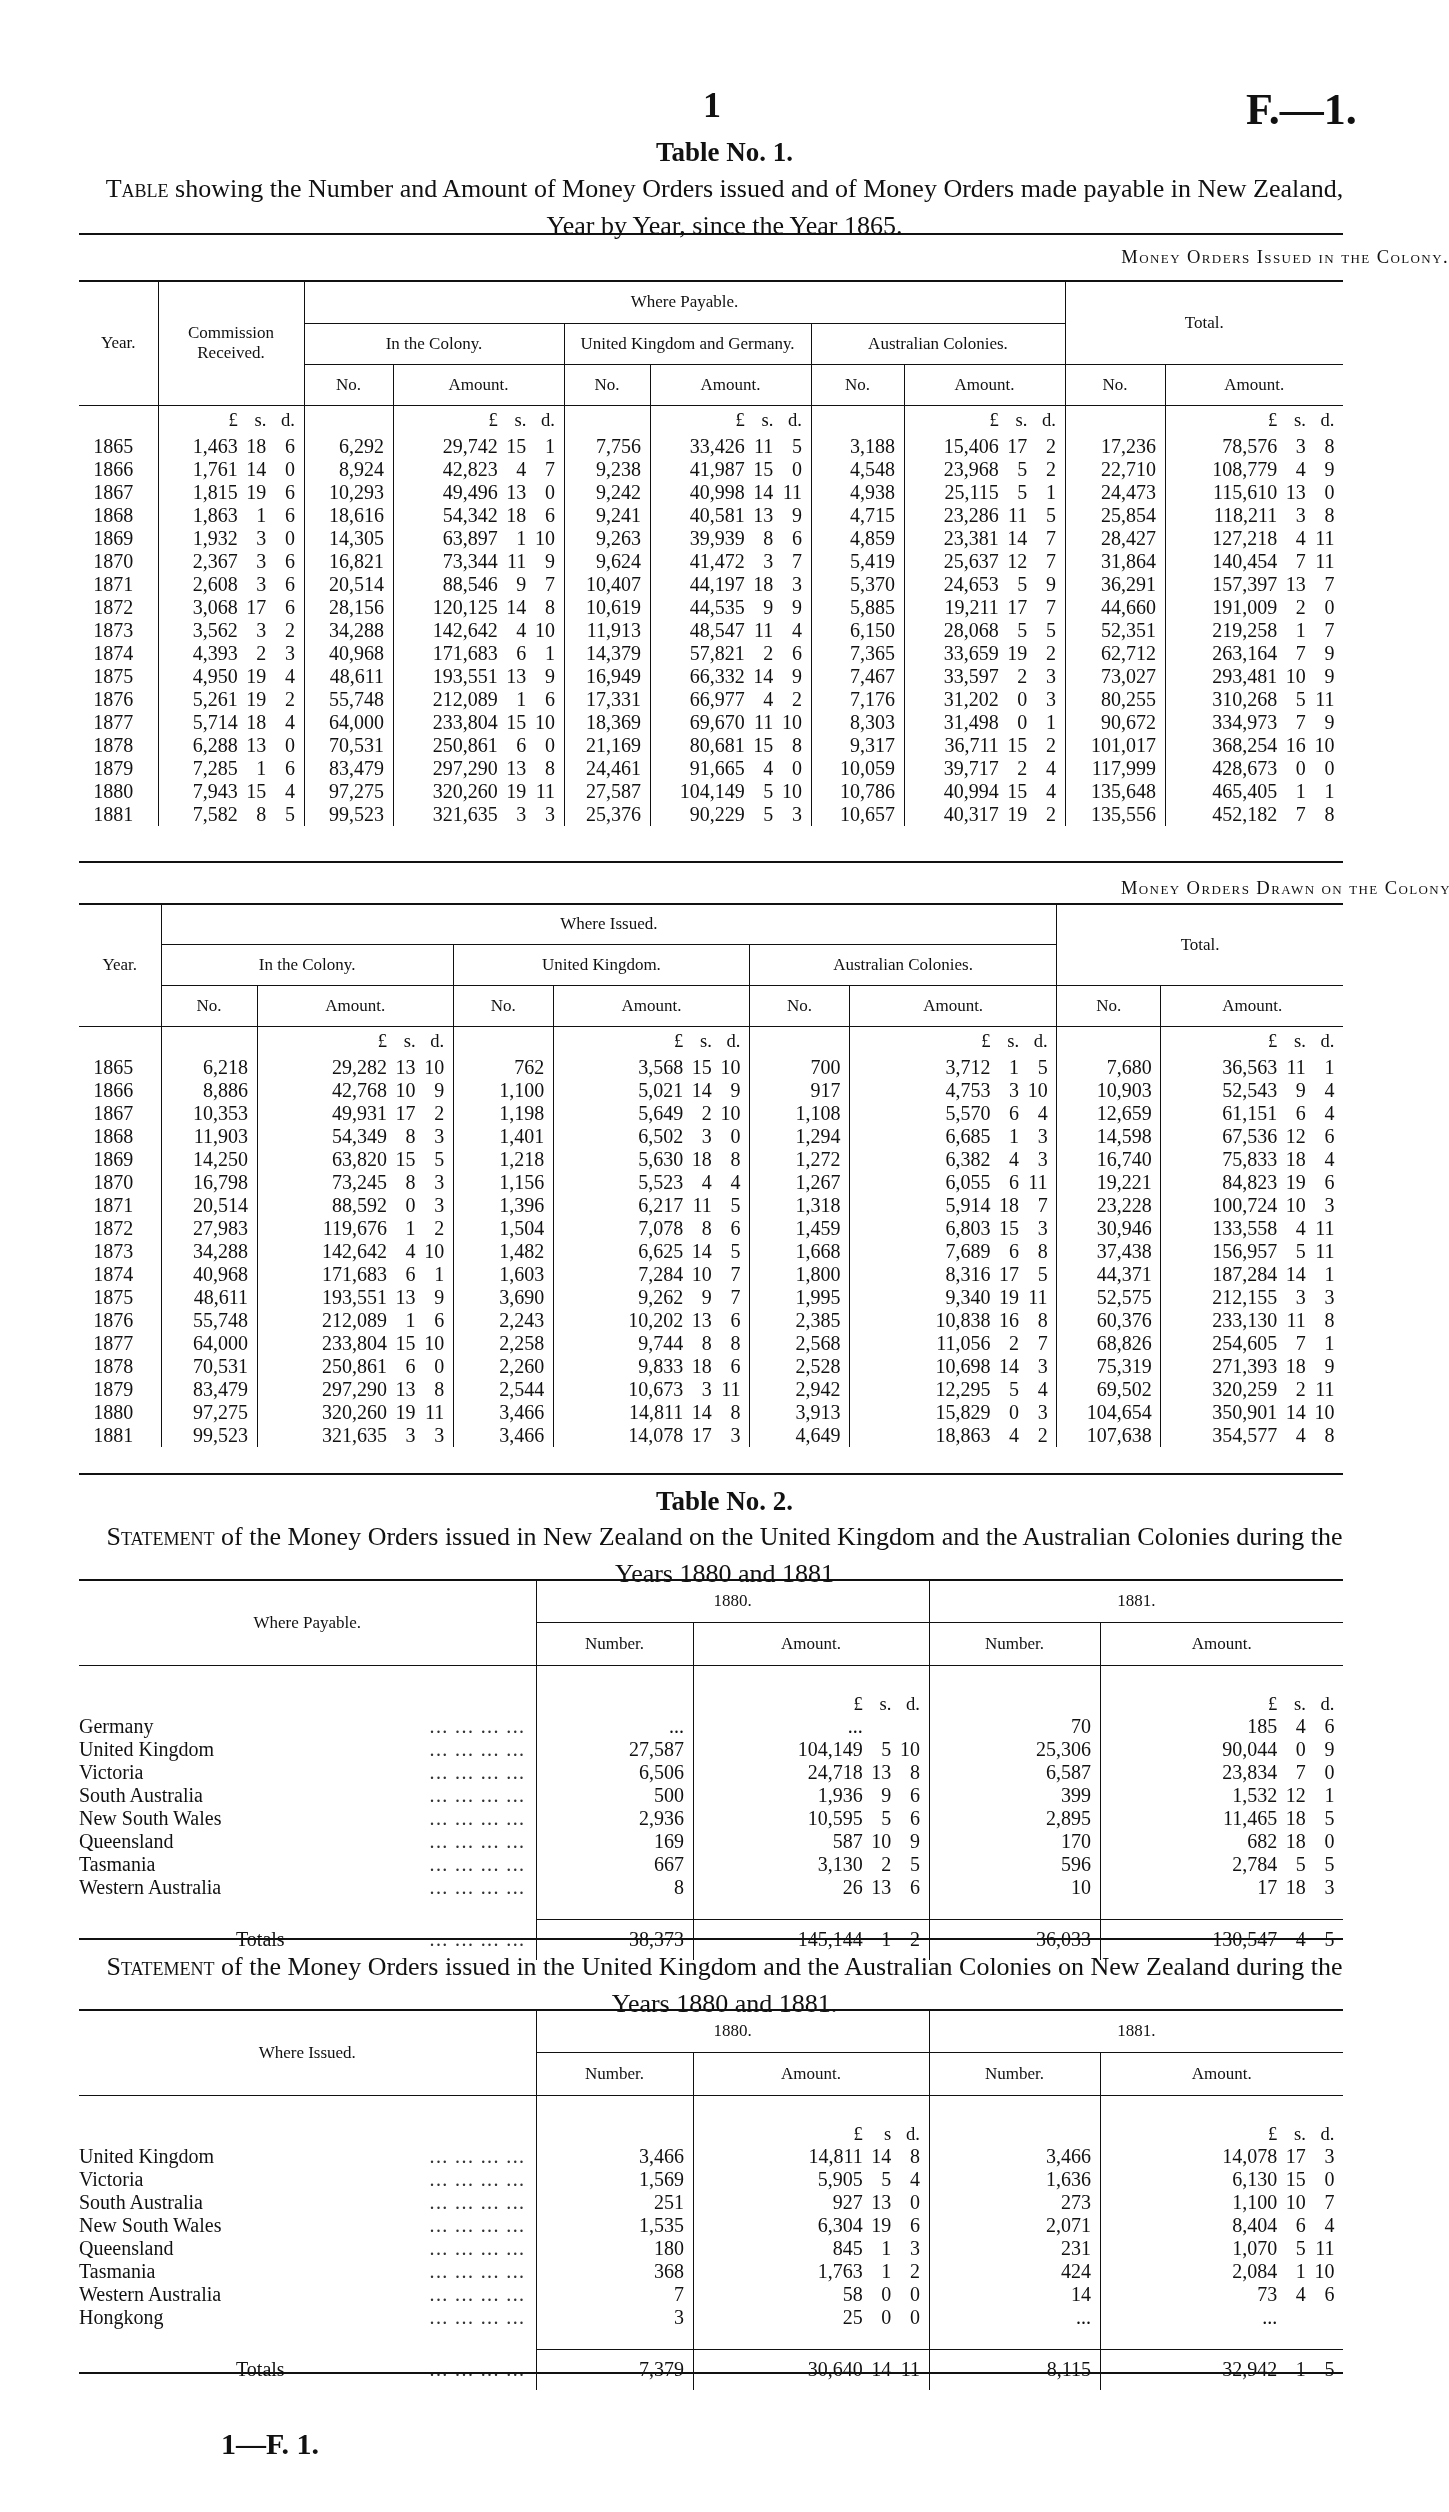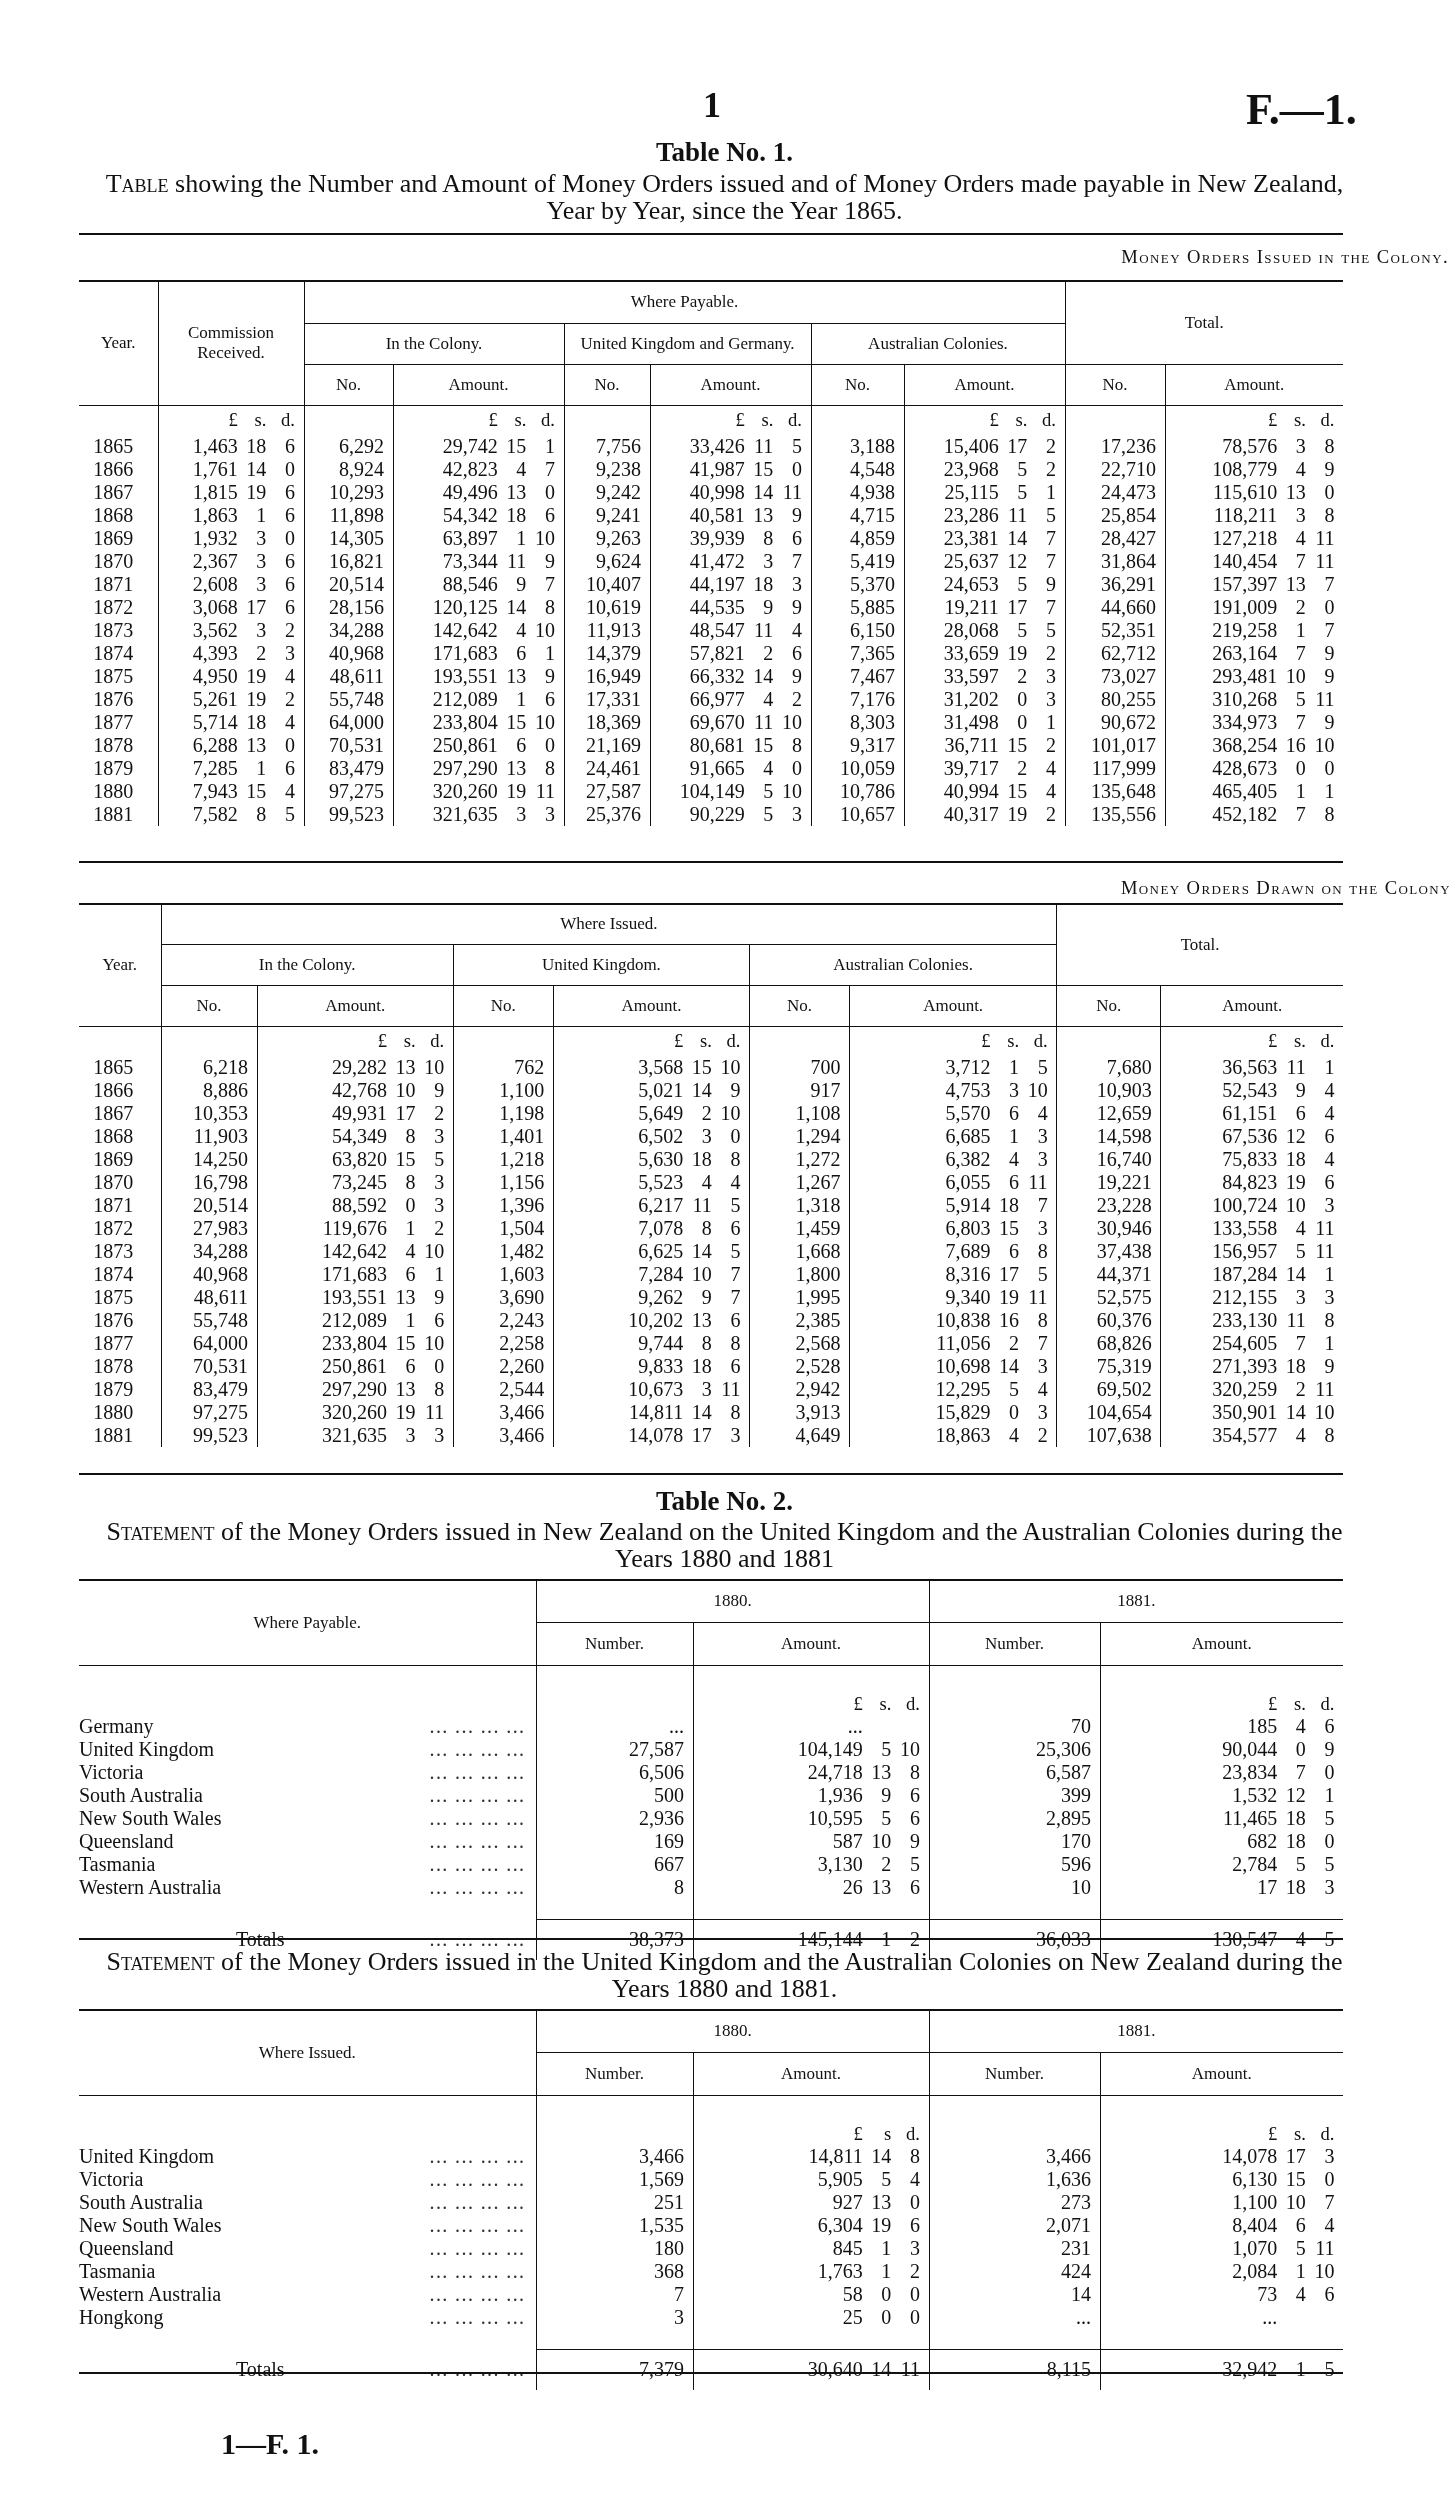--- a/index.html
+++ b/index.html
@@ -1,21 +1,21 @@
 <!DOCTYPE html>
 <html style="font-size:11.4px"><head>
 <meta charset="utf-8">
 <style>
   html,body{margin:0;padding:0;background:#fff;}
   body{width:1449px;height:2512px;position:relative;font-family:"Liberation Serif","DejaVu Serif",serif;color:#111;}
   .page{position:absolute;left:0;top:0;width:1449px;}
   .pagenum{position:absolute;top:84px;left:703px;font-size:36px;font-weight:bold;}
   .docref{position:absolute;top:84px;left:1246px;font-size:44px;font-weight:bold;}
   .table-title{position:absolute;left:0;width:1449px;text-align:center;font-size:27px;font-weight:bold;}
-  .caption{position:absolute;left:100px;width:1249px;text-align:center;font-size:26px;line-height:27px;}
+  .caption{position:absolute;left:100px;width:1249px;text-align:center;font-size:26px;line-height:37px;}
   .sc{font-variant:small-caps;}
   .section-title{position:absolute;left:0;width:1449px;text-align:right;font-size:18.6px;font-variant:small-caps;letter-spacing:1.4px;}
   .rule{position:absolute;height:2.1px;background:#111;}
   table{border-collapse:collapse;position:absolute;}
   td,th{padding:0;font-weight:normal;}
   .t1{left:79px;width:1264px;font-size:20px;}
   .t1 th{font-size:17px;text-align:center;vertical-align:middle;}
   .vb{border-left:1.4px solid #111;}
   .hb{border-bottom:1.4px solid #111;}
   .num{text-align:right;padding-right:8.6px;white-space:nowrap;}
@@ -126,21 +126,21 @@
           <td class="num vb">9,242</td>
           <td class="num vb"><span class="lsd"><span class="l">40,998</span><span class="s">14</span><span class="d">11</span></span></td>
           <td class="num vb">4,938</td>
           <td class="num vb"><span class="lsd"><span class="l">25,115</span><span class="s">5</span><span class="d">1</span></span></td>
           <td class="num vb">24,473</td>
           <td class="num vb"><span class="lsd"><span class="l">115,610</span><span class="s">13</span><span class="d">0</span></span></td>
         </tr>
         <tr style="height: 22.5px;">
           <td class="yr">1868</td>
           <td class="num vb"><span class="lsd"><span class="l">1,863</span><span class="s">1</span><span class="d">6</span></span></td>
-          <td class="num vb">11,898</td>
+          <td class="num vb">18,616</td>
           <td class="num vb"><span class="lsd"><span class="l">54,342</span><span class="s">18</span><span class="d">6</span></span></td>
           <td class="num vb">9,241</td>
           <td class="num vb"><span class="lsd"><span class="l">40,581</span><span class="s">13</span><span class="d">9</span></span></td>
           <td class="num vb">4,715</td>
           <td class="num vb"><span class="lsd"><span class="l">23,286</span><span class="s">11</span><span class="d">5</span></span></td>
           <td class="num vb">25,854</td>
           <td class="num vb"><span class="lsd"><span class="l">118,211</span><span class="s">3</span><span class="d">8</span></span></td>
         </tr>
         <tr style="height: 22.5px;">
           <td class="yr">1869</td>

